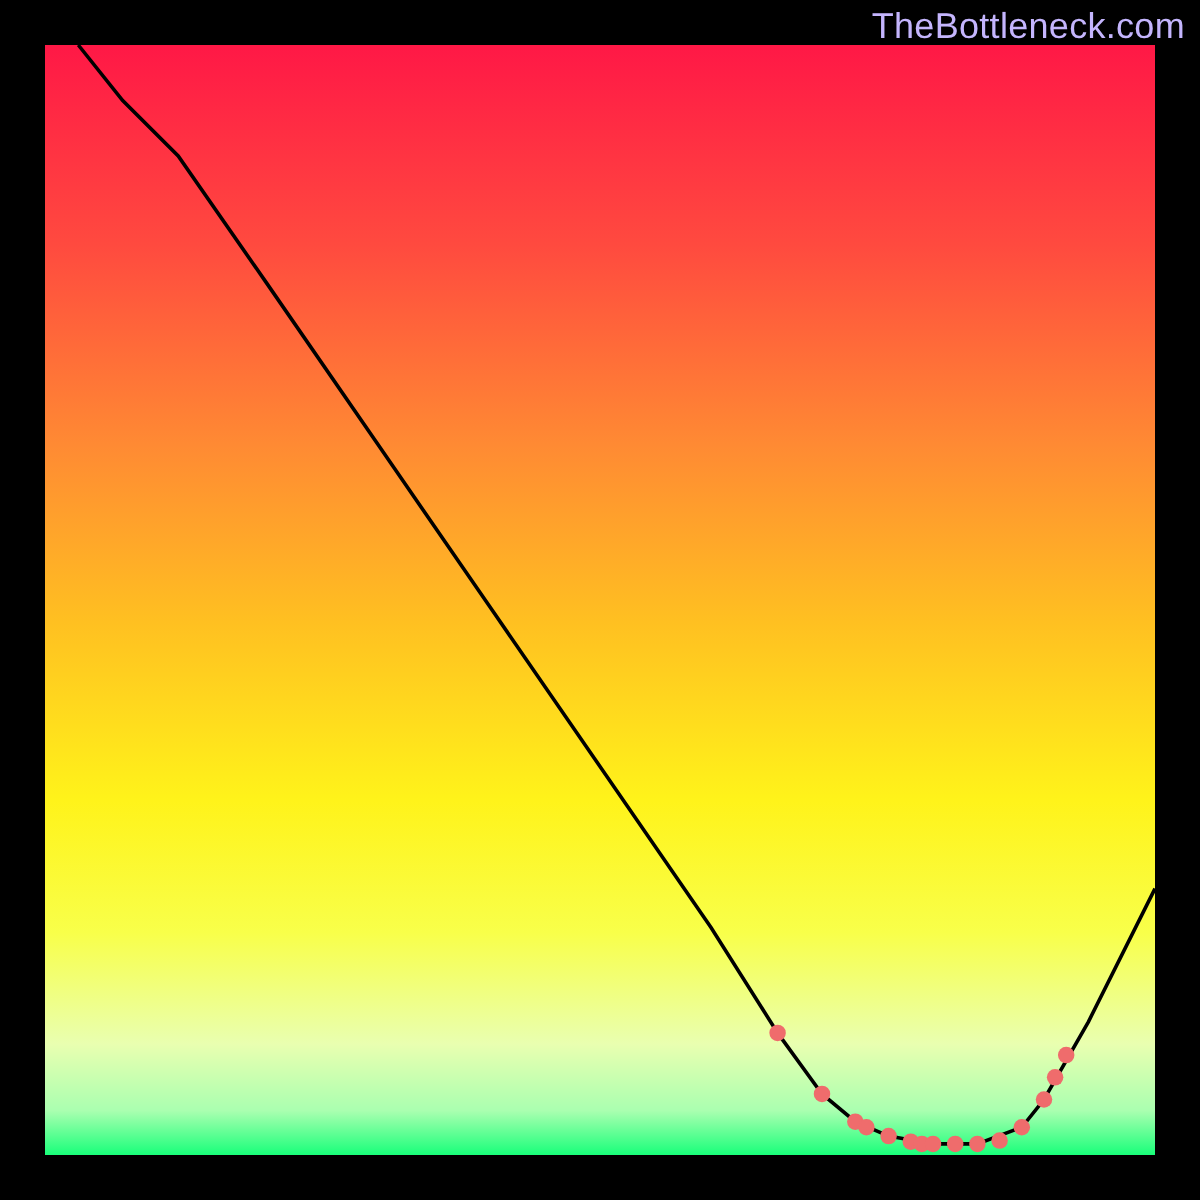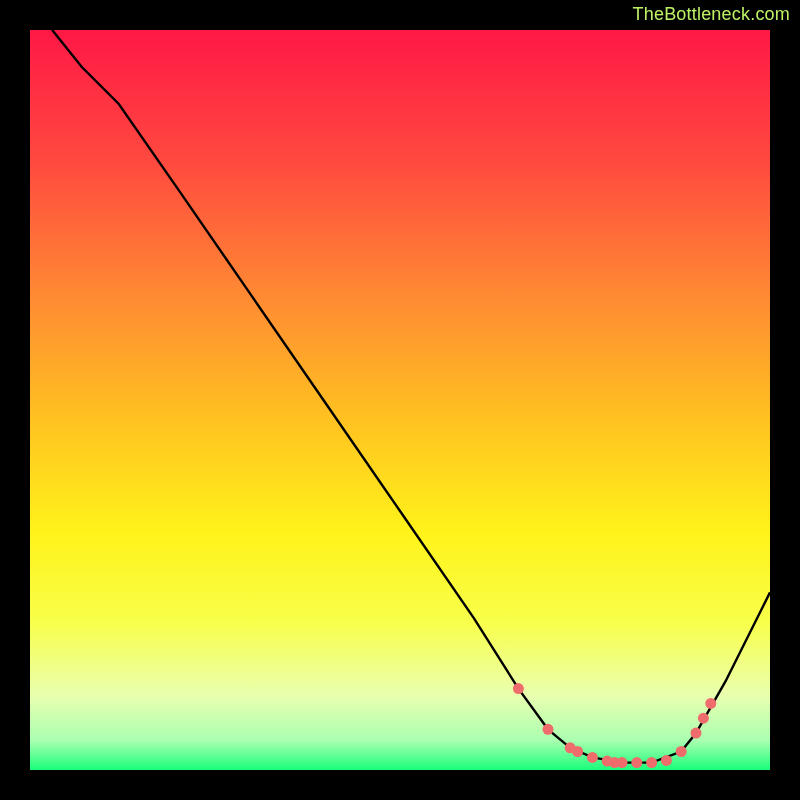--- a/index.html
+++ b/index.html
@@ -8,23 +8,23 @@
     position: relative;
     width: 800px;
     height: 800px;
     background: #000;
   }
   .watermark {
     position: absolute;
     top: 4px;
     right: 10px;
     font-family: Arial, Helvetica, sans-serif;
-    font-size: 18px;
+    font-size: 24px;
     font-weight: 500;
-    color: #bef264;
+    color: #c4b5fd;
     letter-spacing: 0.2px;
   }
   svg.plot {
     position: absolute;
     left: 0; top: 0;
     width: 800px; height: 800px;
   }
 </style>
 </head>
 <body>

